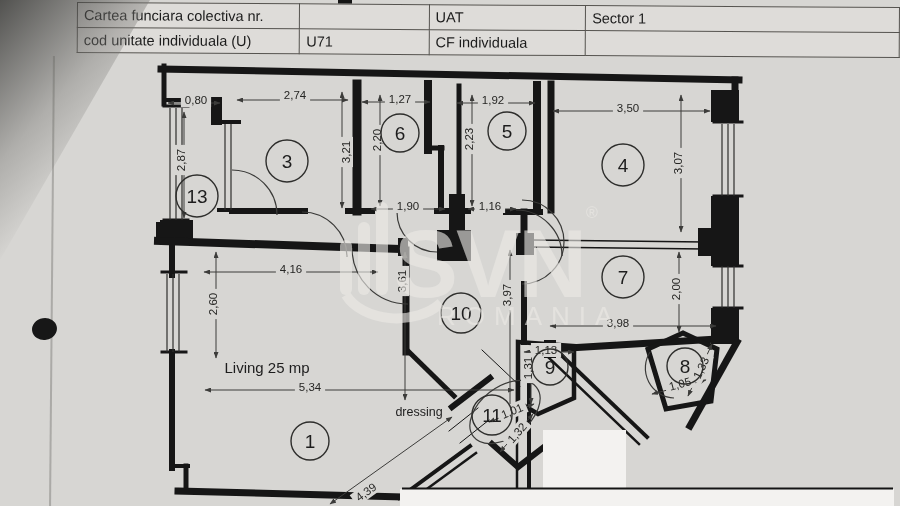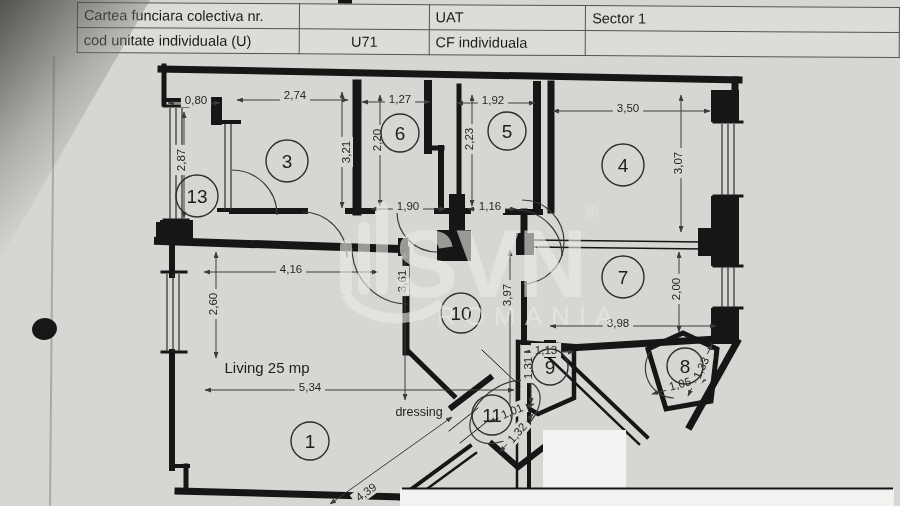--- a/index.html
+++ b/index.html
@@ -25,21 +25,21 @@
   }
   .scan-table{
     position:absolute;left:77px;top:2px;border-collapse:collapse;
     transform:rotate(.35deg);transform-origin:left top;
     background:#dedcd9;
   }
   .scan-table td{
     border:1.2px solid #55534f;height:24px;padding:0 6px;
     font-size:14.5px;color:#1c1c1c;white-space:nowrap;
   }
-  .c1{width:212px}.c2{width:124px;text-align:center}.c3{width:148px}.c4{width:322px}
+  .c1{width:212px}.c2{width:124px;text-align:left}.c3{width:148px}.c4{width:322px}
   svg{position:absolute;left:0;top:0;}
   .dimline{stroke:#3c3c3a;stroke-width:1;}
   .wm{opacity:.62;}
 </style>
 </head>
 <body>
 
 <svg id="plan" width="900" height="506" viewBox="0 0 900 506">
   <defs>
     <marker id="arr" markerWidth="7" markerHeight="5" refX="6" refY="2.5" orient="auto-start-reverse">

